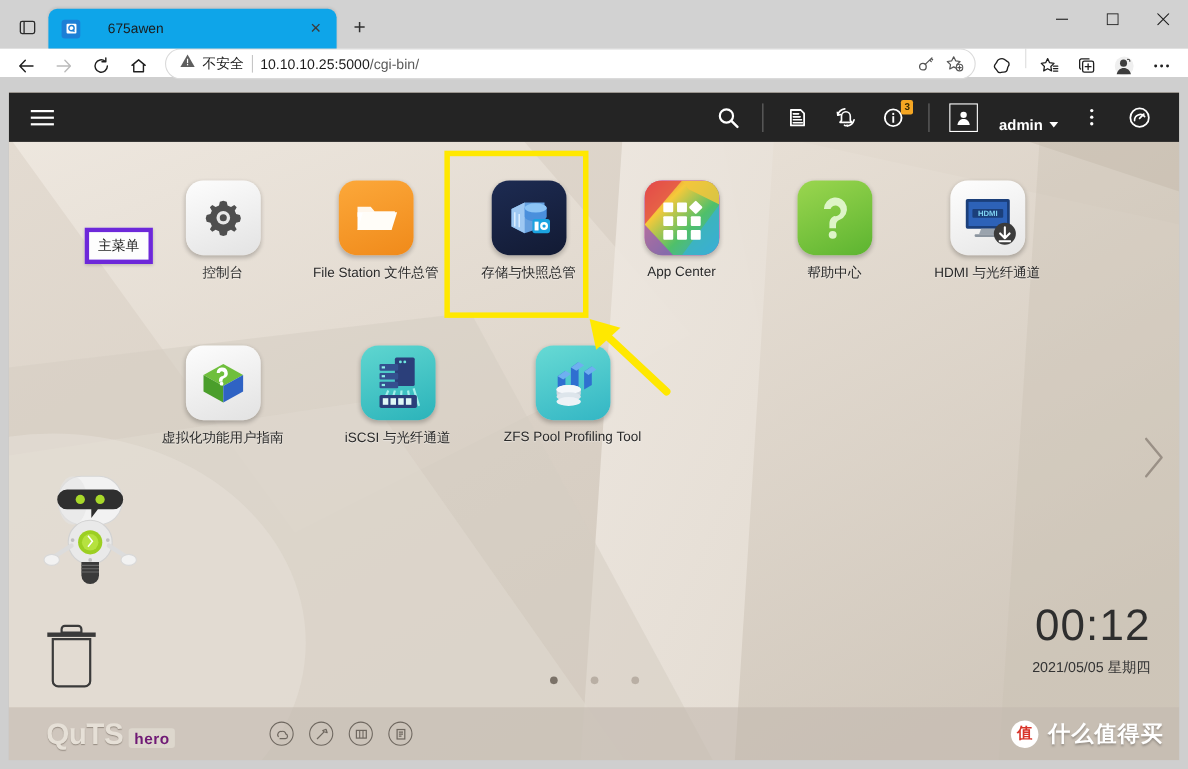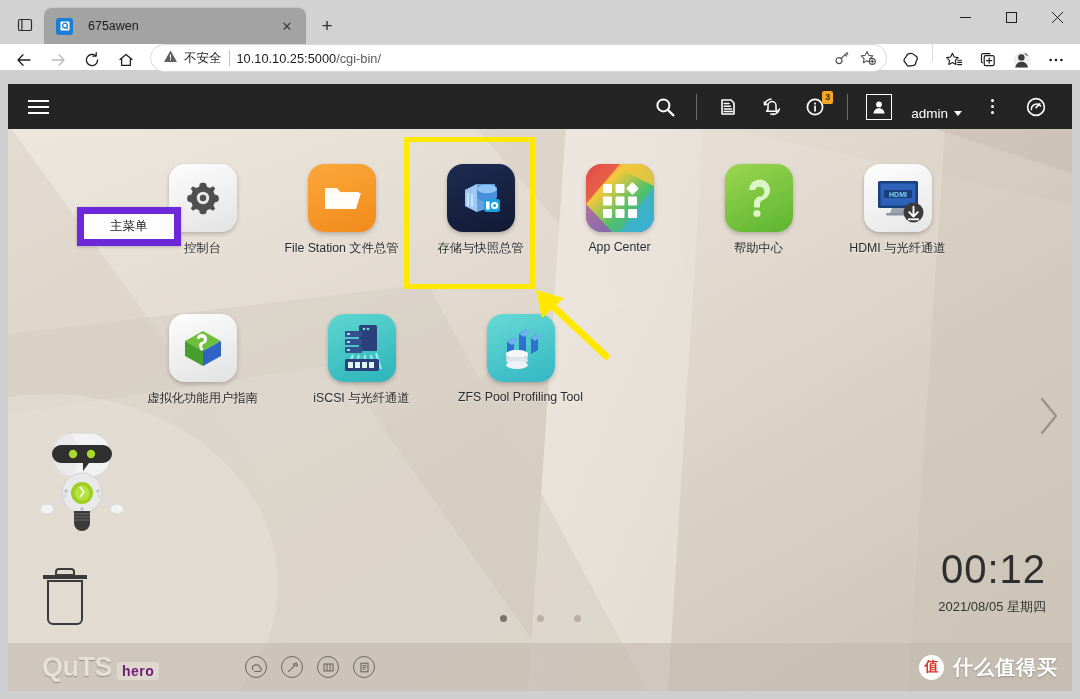--- a/index.html
+++ b/index.html
@@ -27,23 +27,23 @@
     width: 46px; height: 34px; display: flex; align-items: center; justify-content: center;
     color: #202020; font-size: 13px; line-height: 1;
   }
 
   .tab-mini {
     width: 38px; height: 34px; margin-bottom: 2px;
     display: flex; align-items: center; justify-content: center;
   }
   .tab {
     position: relative;
-    display: flex; align-items: center; gap: 15px;
+    display: flex; align-items: center; gap: 25px;
     width: 262px; height: 36px;
-    background: #a3a3a3;
+    background: #0ea5e9;
     border-radius: 8px 8px 0 0;
     padding: 0 8px 0 12px;
     box-shadow: 0 -1px 2px rgba(0,0,0,.07);
   }
   .tab-favicon {
     width: 17px; height: 17px; border-radius: 3px;
     background: #1c7fd6;
     display: flex; align-items: center; justify-content: center; flex: 0 0 auto;
   }
   .tab-favicon svg { display: block; }
@@ -118,30 +118,30 @@
     background: #f5a623; color: #3a2a00;
     font-size: 9px; font-weight: bold; line-height: 1;
     padding: 2px 3px; border-radius: 2px;
   }
   .avatar-box {
     width: 26px; height: 26px; border: 1.6px solid #fff;
     display: flex; align-items: center; justify-content: center;
   }
   .user-name {
     color: #fff; font-size: 13.5px; margin: 14px 2px 0 10px; display: flex;
-    align-items: center; gap: 6px; height: 45px; padding-right: 6px;
+    align-items: center; gap: 6px; height: 45px; padding-right: 6px; font-weight: bold;
   }
   .caret-d { width: 0; height: 0; border-left: 4.5px solid transparent; border-right: 4.5px solid transparent; border-top: 5px solid #fff; }
   .kebab { display: flex; flex-direction: column; gap: 3px; align-items: center; }
   .kebab i { width: 3px; height: 3px; background: #fff; border-radius: 50%; display: block; }
 
   .tooltip {
     position: absolute; left: 69px; top: 123px; z-index: 40;
-    background: #fdfdfd; border: 7px solid #6d28d9;
-    padding: 4px 26px; font-size: 12.5px; color: #1d1d1d;
+    background: #fdfdfd; border: 4px solid #6d28d9;
+    padding: 4px 8px; font-size: 12.5px; color: #1d1d1d;
     box-shadow: 0 1px 3px rgba(0,0,0,.2);
   }
 
   
   .icon-grid { position: absolute; left: 0; top: 45px; width: 100%; z-index: 10; }
   .icon-row { position: absolute; display: flex; }
   .desk-icon {
     width: 139px; display: flex; flex-direction: column; align-items: center; gap: 8px;
   }
   .tile {
@@ -648,21 +648,21 @@
       </div>
 
       <div class="highlight-box"></div>
       <svg class="arrow-svg" viewBox="0 0 1064 607">
         <path d="M598 272 L535 213" stroke="#ffe800" stroke-width="7" stroke-linecap="round"></path>
         <path d="M528 206 L556 214 L534 234 Z" fill="#ffe800"></path>
       </svg>
 
       <div class="clock-box">
         <div class="clock-time">00:12</div>
-        <div class="clock-date">2021/08/05 星期四</div>
+        <div class="clock-date">2021/05/05 星期四</div>
       </div>
 
       <div class="page-arrow">
         <svg width="26" height="44" viewBox="0 0 26 44">
             <path d="M6 5 L20 22 L6 39" fill="none" stroke="#9a9086" stroke-width="2.2" stroke-linecap="round" stroke-linejoin="round"></path>
           </svg>
       </div>
 
       <div class="dots">
         <span class="dot active"></span>

